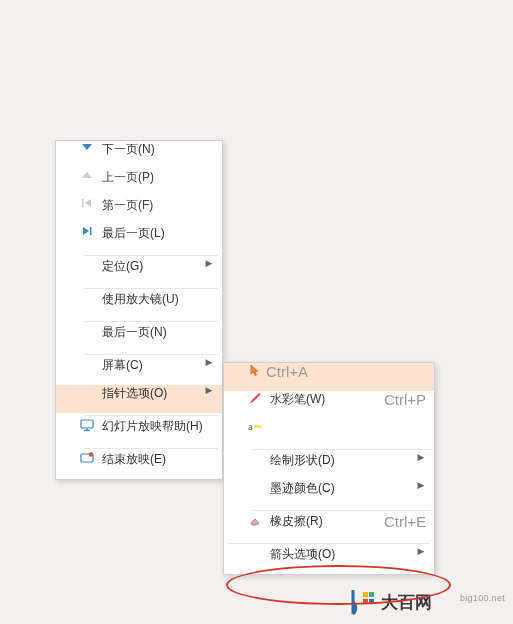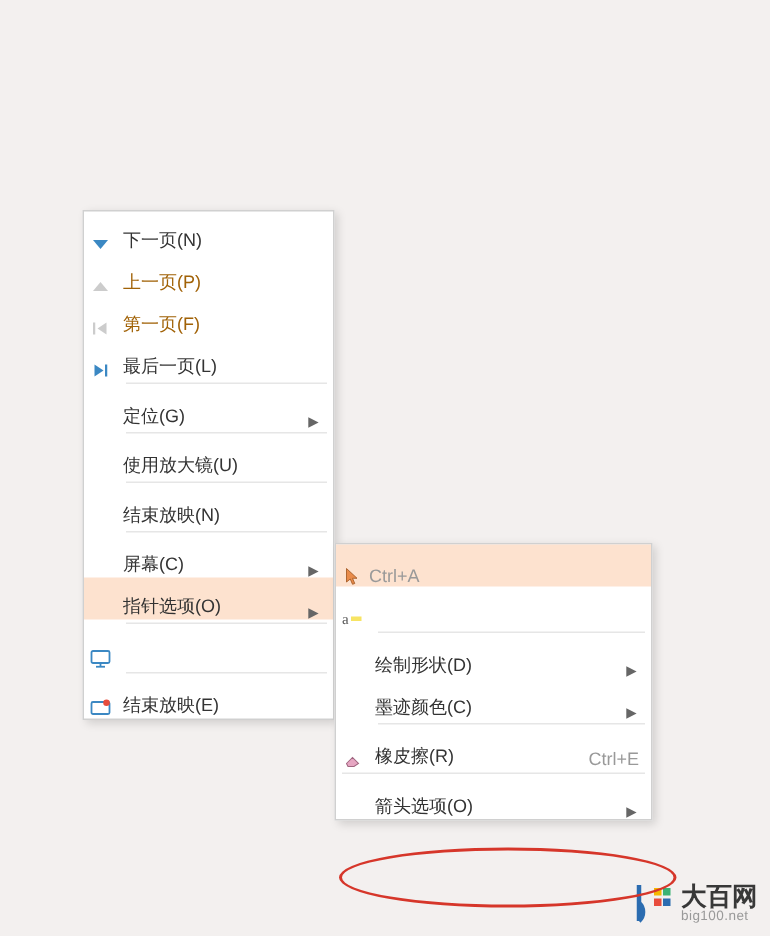--- a/index.html
+++ b/index.html
@@ -16,32 +16,32 @@
     .menu {
       position: absolute;
       background: #ffffff;
       border: 1px solid #d0d0d0;
       box-shadow: 2px 2px 6px rgba(0,0,0,0.15);
     }
     .menu-main { left: 55px; top: 140px; width: 168px; }
     .menu-sub { left: 223px; top: 362px; width: 212px; }
     .menu-item {
       display: flex;
-      align-items: flex-end;
+      align-items: flex-start;
       height: 28px;
-      padding: 0 6px 0 0;
+      padding: 0 6px 0 20px;
       cursor: default;
       position: relative;
     }
-    .menu-item.disabled { color: #a16207; }
+    .menu-item.disabled { color: #404040; }
     .menu-item.hover { background: #fde2cf; }
     .icon-col { width: 22px; display: flex; justify-content: center; align-items: center; flex-shrink: 0; }
     .label-col { flex: 1; padding-left: 4px; white-space: nowrap; }
     .arrow-col { width: 14px; display: flex; justify-content: center; align-items: center; color: #666; font-size: 9px; }
-    .shortcut-col { color: #999; font-size: 12px; padding-right: 2px; white-space: nowrap; }
+    .shortcut-col { color: #999; font-size: 15px; padding-right: 2px; white-space: nowrap; }
     .sep { height: 1px; background: #e6e6e6; margin: 2px 4px 2px 28px; }
     .sep-full { height: 1px; background: #e6e6e6; margin: 2px 4px; }
     svg { display: block; }
     .ellipse {
       position: absolute;
       left: 226px;
       top: 565px;
       width: 225px;
       height: 40px;
       border: 2px solid #d6362a;
@@ -52,23 +52,23 @@
     .watermark {
       position: absolute;
       right: 8px;
       bottom: 8px;
       display: flex;
       align-items: center;
       gap: 6px;
       z-index: 5;
     }
     .wm-logo { width: 28px; height: 28px; position: relative; }
-    .wm-text { display: flex; flex-direction: column; line-height: 1; }
+    .wm-text { display: flex; flex-direction: row; line-height: 1; }
     .wm-main { font-size: 17px; font-weight: bold; color: #383838; font-family: "Microsoft YaHei", sans-serif; }
-    .wm-sub  { font-size: 9px; color: #999; letter-spacing: 0.3px; }
+    .wm-sub  { font-size: 9px; color: #999; letter-spacing: 0.3px; margin-left: 28px; }
   </style>
 </head>
 <body>
 
 <div class="menu menu-main">
   <div class="menu-item">
     <span class="icon-col">
       <svg width="12" height="12" viewBox="0 0 12 12">
           <polygon points="1,3 11,3 6,9" fill="#3b88c3"></polygon>
         </svg>
@@ -108,21 +108,21 @@
     <span class="arrow-col">▶</span>
   </div>
   <div class="sep"></div>
   <div class="menu-item">
     <span class="icon-col"></span>
     <span class="label-col">使用放大镜(U)</span>
   </div>
   <div class="sep"></div>
   <div class="menu-item">
     <span class="icon-col"></span>
-    <span class="label-col">结束放映(N)</span>
+    <span class="label-col">最后一页(N)</span>
   </div>
   <div class="sep"></div>
   <div class="menu-item">
     <span class="icon-col"></span>
     <span class="label-col">屏幕(C)</span>
     <span class="arrow-col">▶</span>
   </div>
   <div class="menu-item hover">
     <span class="icon-col"></span>
     <span class="label-col">指针选项(O)</span>
@@ -130,20 +130,21 @@
   </div>
   <div class="sep"></div>
   <div class="menu-item">
     <span class="icon-col">
       <svg width="14" height="14" viewBox="0 0 14 14">
           <rect x="1" y="2" width="12" height="8" rx="1" fill="none" stroke="#3b88c3" stroke-width="1.2"></rect>
           <line x1="7" y1="10" x2="7" y2="12" stroke="#3b88c3" stroke-width="1.2"></line>
           <line x1="4" y1="12.5" x2="10" y2="12.5" stroke="#3b88c3" stroke-width="1.2"></line>
         </svg>
     </span>
+    <span class="label-col">幻灯片放映帮助(H)</span>
   </div>
   <div class="sep"></div>
   <div class="menu-item">
     <span class="icon-col">
       <svg width="14" height="14" viewBox="0 0 14 14">
           <rect x="1" y="3" width="12" height="8" rx="1" fill="none" stroke="#3b88c3" stroke-width="1.2"></rect>
           <circle cx="11" cy="3.5" r="2.2" fill="#e74c3c"></circle>
         </svg>
     </span>
     <span class="label-col">结束放映(E)</span>
@@ -151,20 +152,29 @@
 </div>
 
 <div class="menu menu-sub">
   <div class="menu-item hover">
     <span class="icon-col">
       <svg width="14" height="14" viewBox="0 0 14 14">
           <polygon points="3,2 3,11 5.5,9 7,12.5 8.5,12 7,8.5 10,8.5" fill="#e98b4a" stroke="#a65c27" stroke-width="0.6"></polygon>
         </svg>
     </span>
     <span class="shortcut-col">Ctrl+A</span>
+  </div>
+  <div class="menu-item">
+    <span class="icon-col">
+      <svg width="14" height="14" viewBox="0 0 14 14">
+          <path d="M2 12 L4 9 L11 2 L12.5 3.5 L5.5 10.5 L3 12 Z" fill="#d9534f"></path>
+        </svg>
+    </span>
+    <span class="label-col">水彩笔(W)</span>
+    <span class="shortcut-col">Ctrl+P</span>
   </div>
   <div class="menu-item">
     <span class="icon-col">
       <svg width="14" height="14" viewBox="0 0 14 14">
           <text x="0" y="11" font-size="10" font-family="serif" fill="#555">a</text>
           <rect x="6" y="6" width="7" height="3" fill="#f7e463"></rect>
         </svg>
     </span>
   </div>
   <div class="sep"></div>

